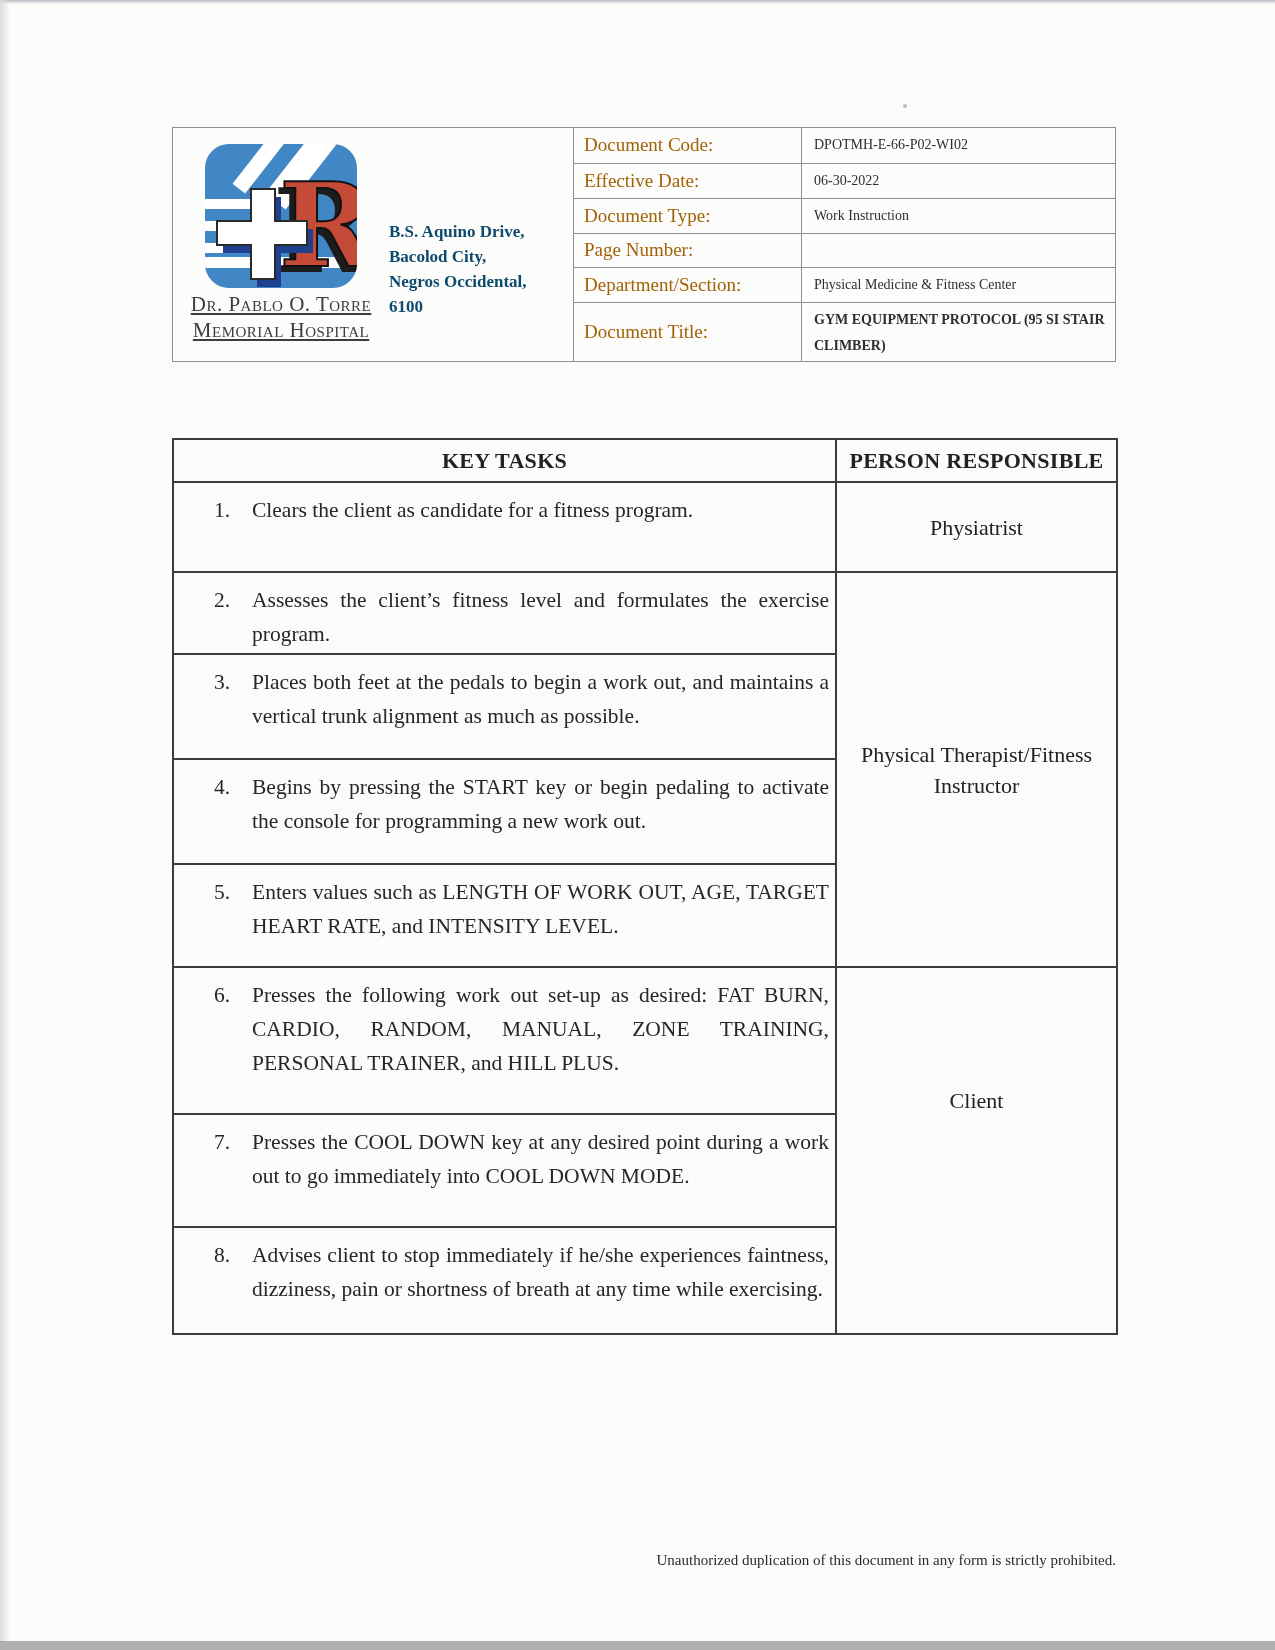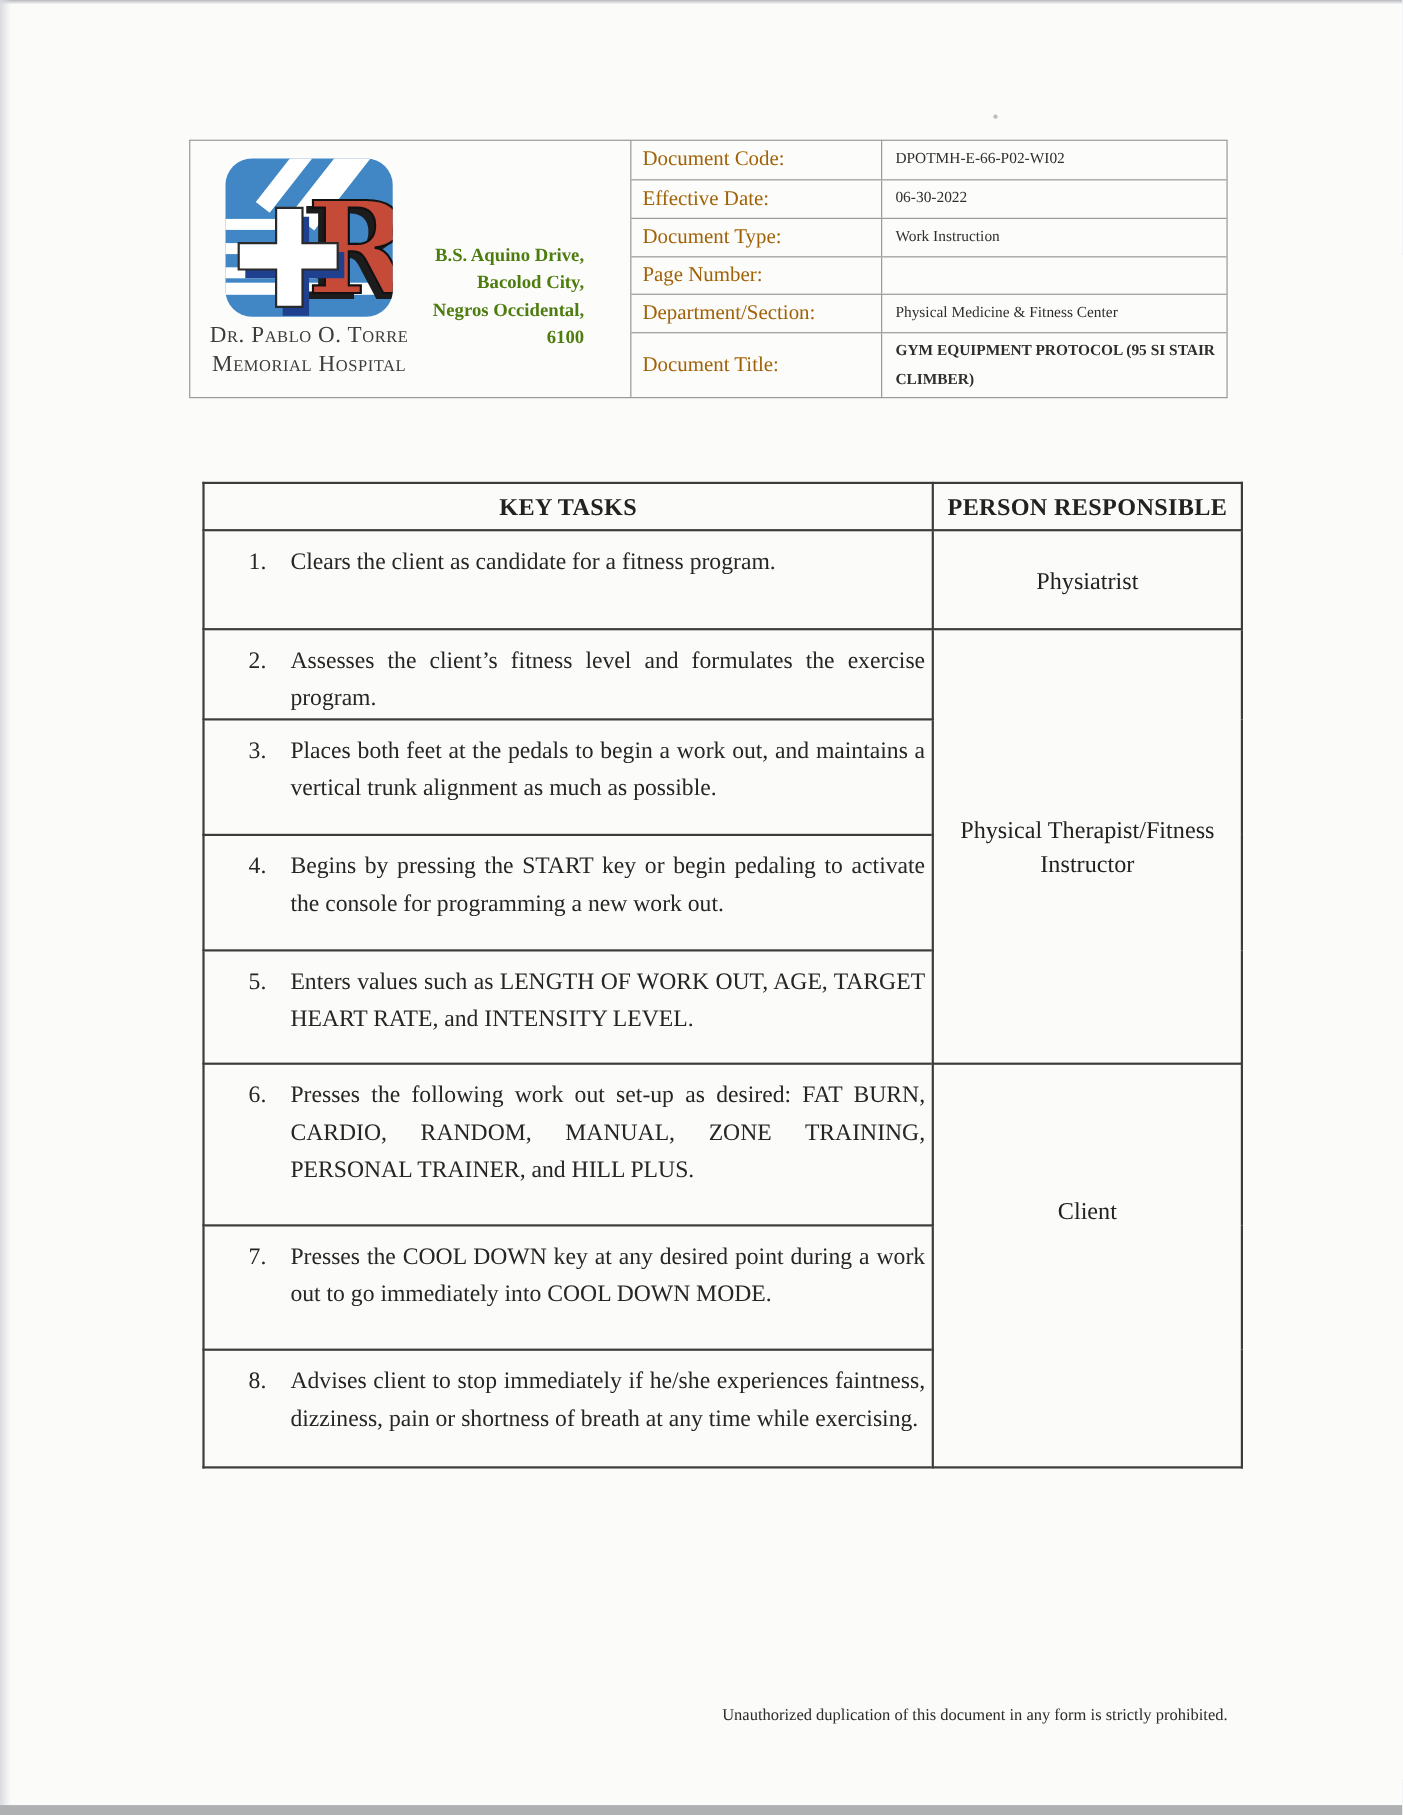--- a/index.html
+++ b/index.html
@@ -19,39 +19,39 @@
            background:#8a8a8a; border-radius:50%; opacity:.55; }
 
   
   .header { position:absolute; left:172px; top:127px; width:944px; height:235px;
             border:1px solid #8f8f8f; display:flex; background:#fcfcfb; }
   .h-left { position:relative; width:401px; flex:0 0 401px;
             border-right:1px solid #8f8f8f; }
   .logo   { position:absolute; left:28px; top:13px; width:160px; height:150px; }
   .h-name { position:absolute; left:0; top:163px; width:216px; text-align:center;
             font-variant:small-caps; font-size:21px; line-height:26px;
-            letter-spacing:.5px; color:#3c3c3c; }
-  .h-addr { position:absolute; left:216px; top:91px; width:142px; text-align:right;
-            font-size:17px; font-weight:bold; line-height:25px; color:#4d7c0f; }
+            letter-spacing:.5px; color:#3c3c3c;text-decoration:underline; }
+  .h-addr { position:absolute; left:216px; top:91px; width:142px; text-align:left;
+            font-size:17px; font-weight:bold; line-height:25px; color:#0c4a6e; }
 
   .h-meta { flex:1; display:flex; flex-direction:column; }
   .m-row  { display:grid; grid-template-columns:228px 1fr;
             border-bottom:1px solid #8f8f8f; }
   .m-row:last-child { border-bottom:none; }
   .m-label { border-right:1px solid #8f8f8f; padding-left:10px;
              display:flex; align-items:center; font-size:19px; color:#a16207; }
   .m-value { padding-left:12px; display:flex; align-items:center;
              font-size:14px; color:#2e2e2e; }
   .mr1{height:36px}.mr2{height:35px}.mr3{height:35px}.mr4{height:35px}.mr5{height:35px}
   .mr6{height:58px}
   .mr6 .m-value { font-weight:bold; line-height:26px; align-items:flex-start;
                   padding-top:4px; display:block; }
 
   
-  table.tasks { position:absolute; left:184px; top:438px; width:944px;
+  table.tasks { position:absolute; left:172px; top:438px; width:944px;
                 border-collapse:collapse; table-layout:fixed;padding-left:40px; }
   table.tasks col.c1 { width:663px; }
   table.tasks col.c2 { width:281px; }
   table.tasks th, table.tasks td { border:2px solid #3c3c3c; }
   table.tasks th { height:43px; font-size:22px; font-weight:bold;
                    text-align:center; vertical-align:middle; color:#222;
                    letter-spacing:.3px; }
   td.task { vertical-align:top; padding:10px 4px 0 40px; }
   .t { display:flex; font-size:21.5px; line-height:34px; }
   .n { flex:0 0 38px; width:38px; }

